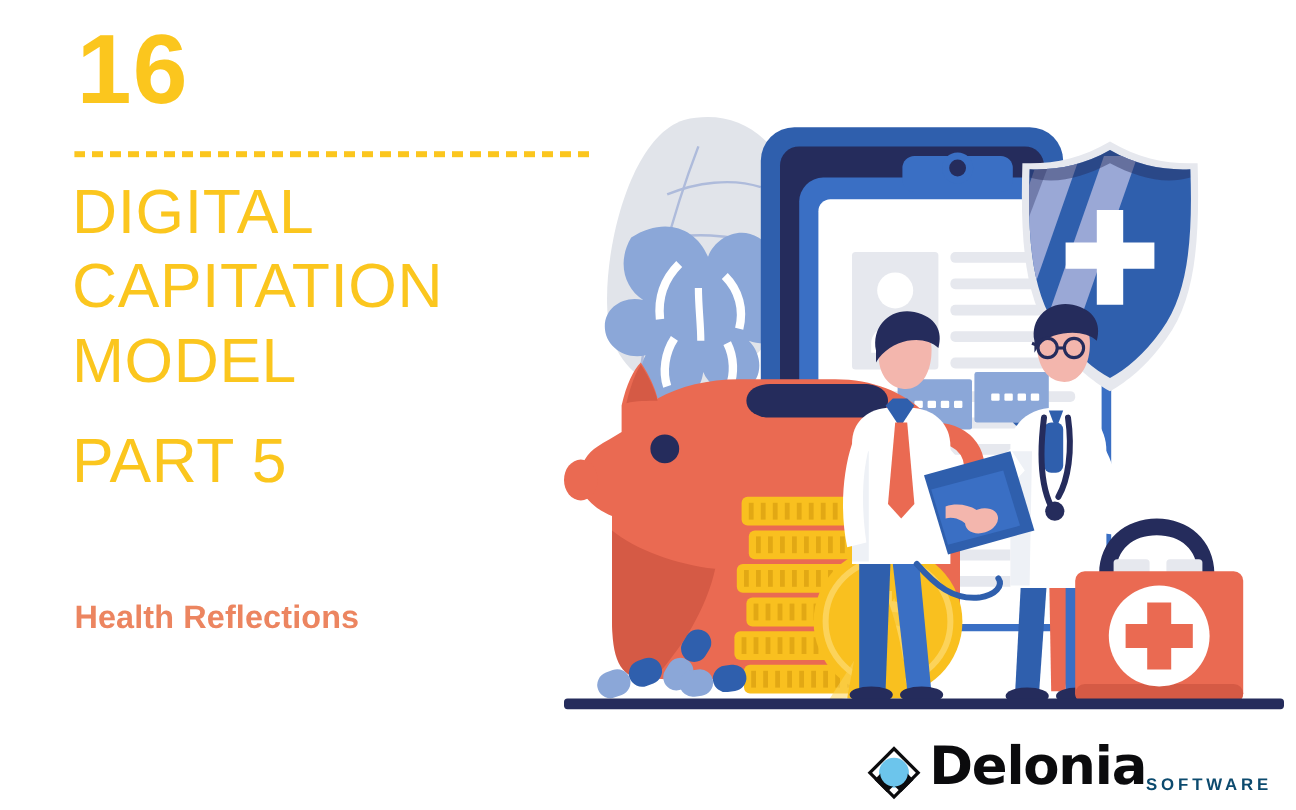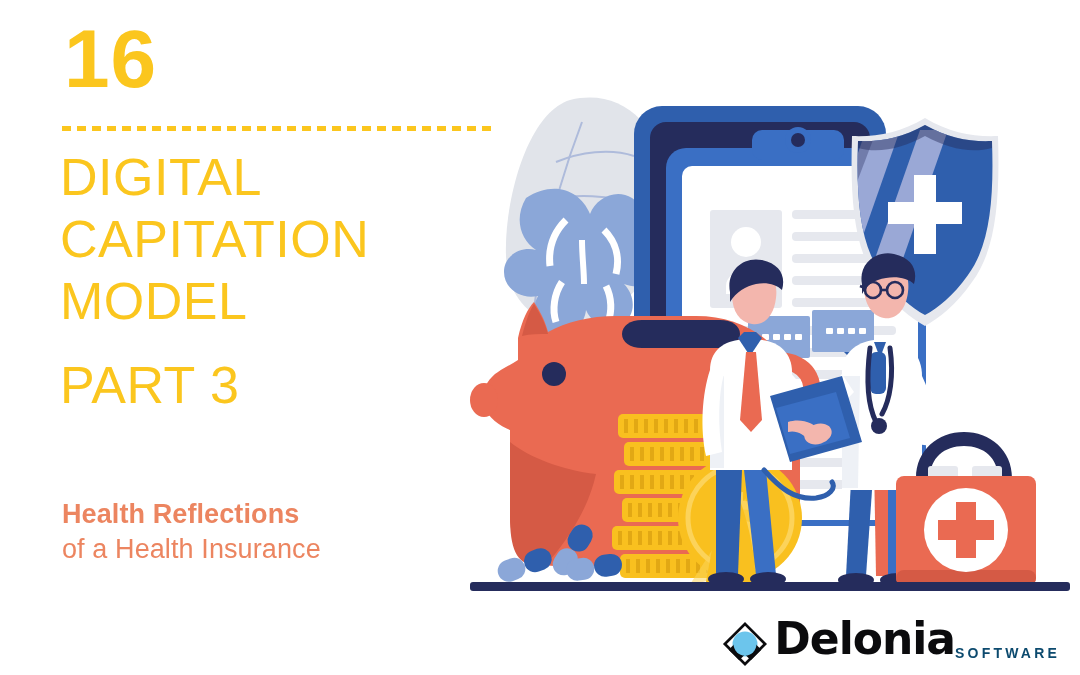--- a/index.html
+++ b/index.html
@@ -67,26 +67,25 @@
   <div class="left-col">
 
     <div class="issue-number">16</div>
 
     <div class="rule"></div>
 
     <div class="headline">
       <span class="hl-line">DIGITAL</span>
       <span class="hl-line">CAPITATION</span>
       <span class="hl-line">MODEL</span>
-      <span class="hl-line hl-part">PART 3</span>
+      <span class="hl-line hl-part">PART 5</span>
     </div>
 
     <div class="sub-block">
       <div class="sub-strong">Health Reflections</div>
-      <div class="sub-line">of a Health Insurance</div>
     </div>
   </div>
 
   <div class="illo">
     <svg viewBox="0 0 600 530" xmlns="http://www.w3.org/2000/svg">
       <defs>
         <clipPath id="clipShield">
           <path d="M455 55 C478 68 500 72 522 71 C524 130 520 175 498 205 C483 226 468 238 455 245 C442 238 427 226 412 205 C390 175 386 130 388 71 C410 72 432 68 455 55 Z"></path>
         </clipPath>
         <clipPath id="clipCoin">

